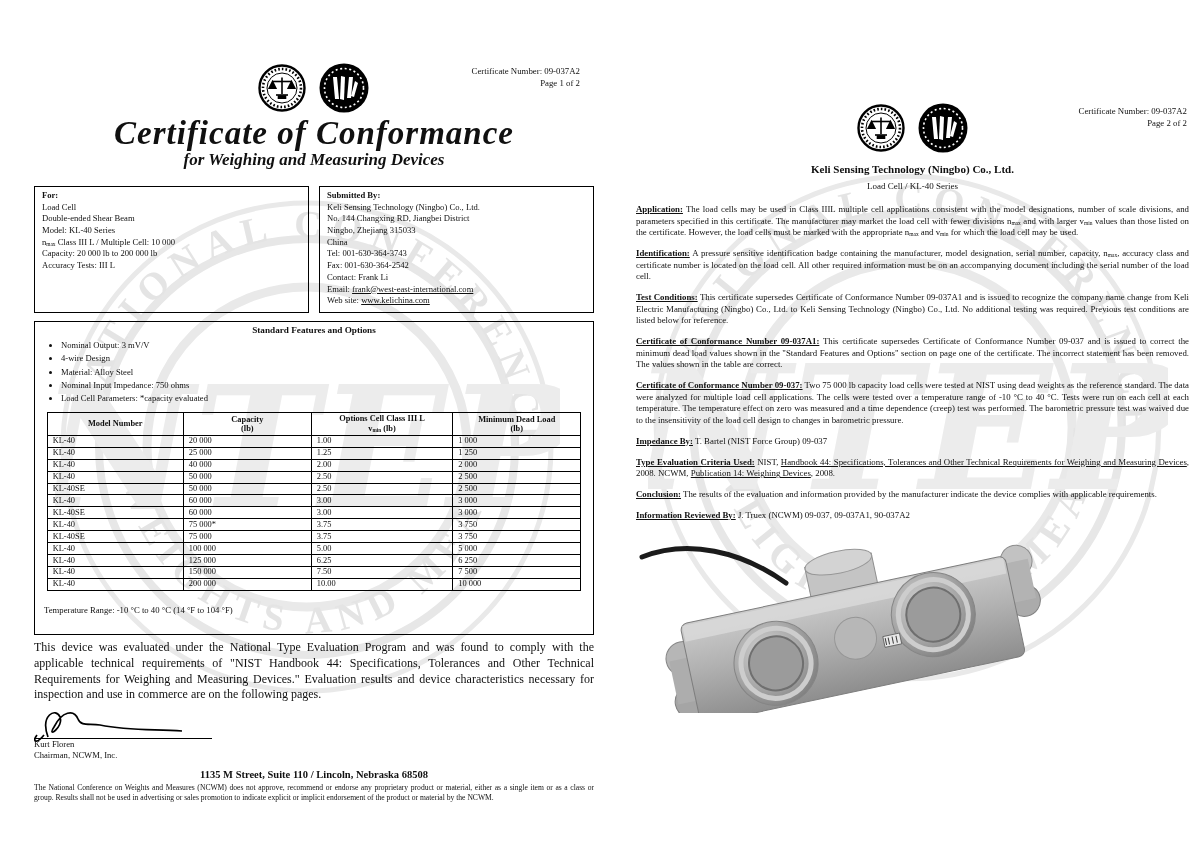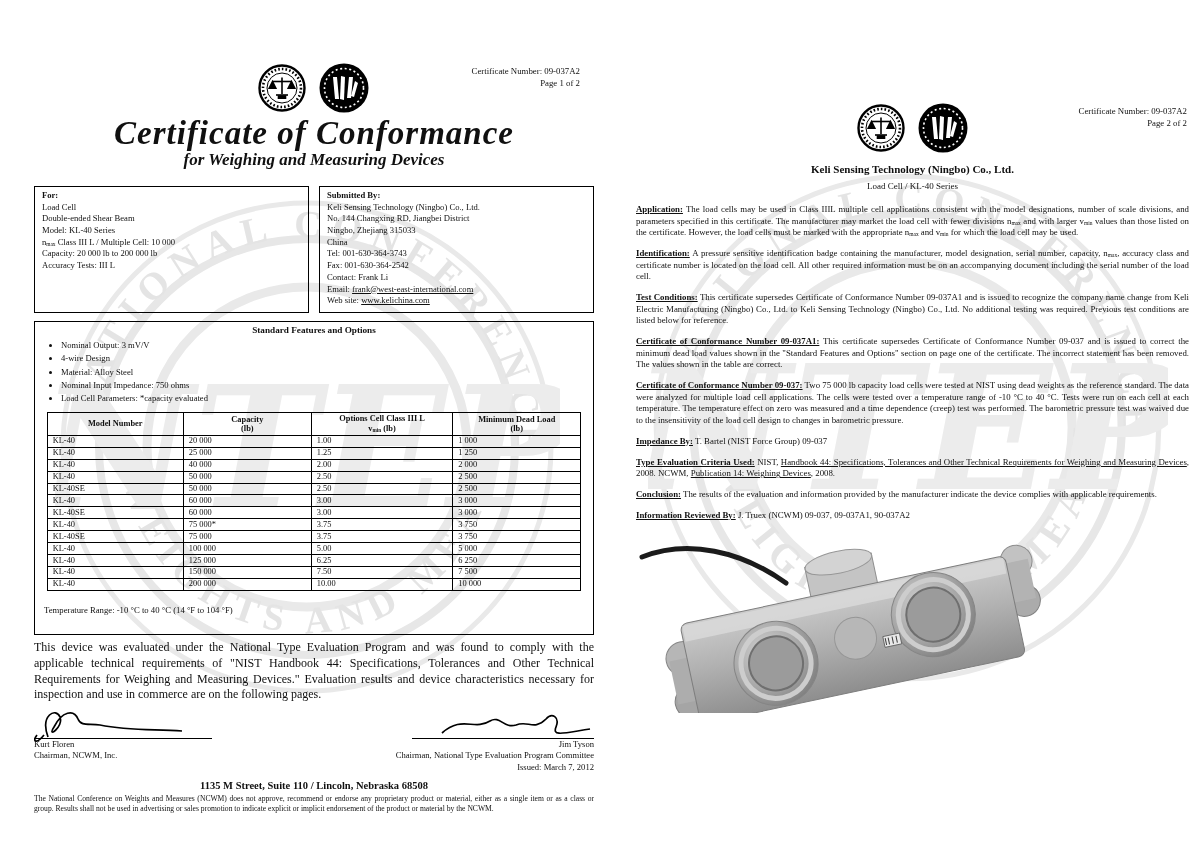--- a/index.html
+++ b/index.html
@@ -280,29 +280,20 @@
   <div class="disclaimer">This device was evaluated under the National Type Evaluation Program and was found to comply with the applicable technical requirements of "NIST Handbook 44: Specifications, Tolerances and Other Technical Requirements for Weighing and Measuring Devices." Evaluation results and device characteristics necessary for inspection and use in commerce are on the following pages.</div>
 
   <div class="sigs">
     <div class="sig sig-left">
       <svg width="150" height="38" viewBox="0 0 150 38">
         <path d="M14 32 C 6 10, 22 2, 26 12 C 30 22, 12 34, 20 22 C 28 6, 40 4, 44 14 C 47 22, 56 18, 66 20 C 95 26, 120 24, 148 26 M10 30 C 2 40, -2 36, 3 30" fill="none" stroke="#000" stroke-width="1.7"></path>
       </svg>
       <div class="sig-line"></div>
       <div>Kurt Floren</div>
       <div>Chairman, NCWM, Inc.</div>
-    </div>
-    <div class="sig sig-right">
-      <svg width="182" height="38" viewBox="0 0 182 38" style="margin-left:auto;">
-        <path d="M30 28 C 50 10, 62 26, 78 16 C 88 10, 92 24, 104 20 C 116 15, 122 26, 134 14 C 140 7, 148 12, 144 22 C 140 32, 152 28, 178 24" fill="none" stroke="#000" stroke-width="1.7"></path>
-      </svg>
-      <div class="sig-line"></div>
-      <div>Jim Tyson</div>
-      <div>Chairman, National Type Evaluation Program Committee</div>
-      <div>Issued: March 7, 2012</div>
     </div>
   </div>
 
   <div class="footer-address">1135 M Street, Suite 110 / Lincoln, Nebraska 68508</div>
   <div class="footer-legal">The National Conference on Weights and Measures (NCWM) does not approve, recommend or endorse any proprietary product or material, either as a single item or as a class or group. Results shall not be used in advertising or sales promotion to indicate explicit or implicit endorsement of the product or material by the NCWM.</div>
 </div>
 
 <div class="page" id="page2">
 
   <div class="cert-num-block">

